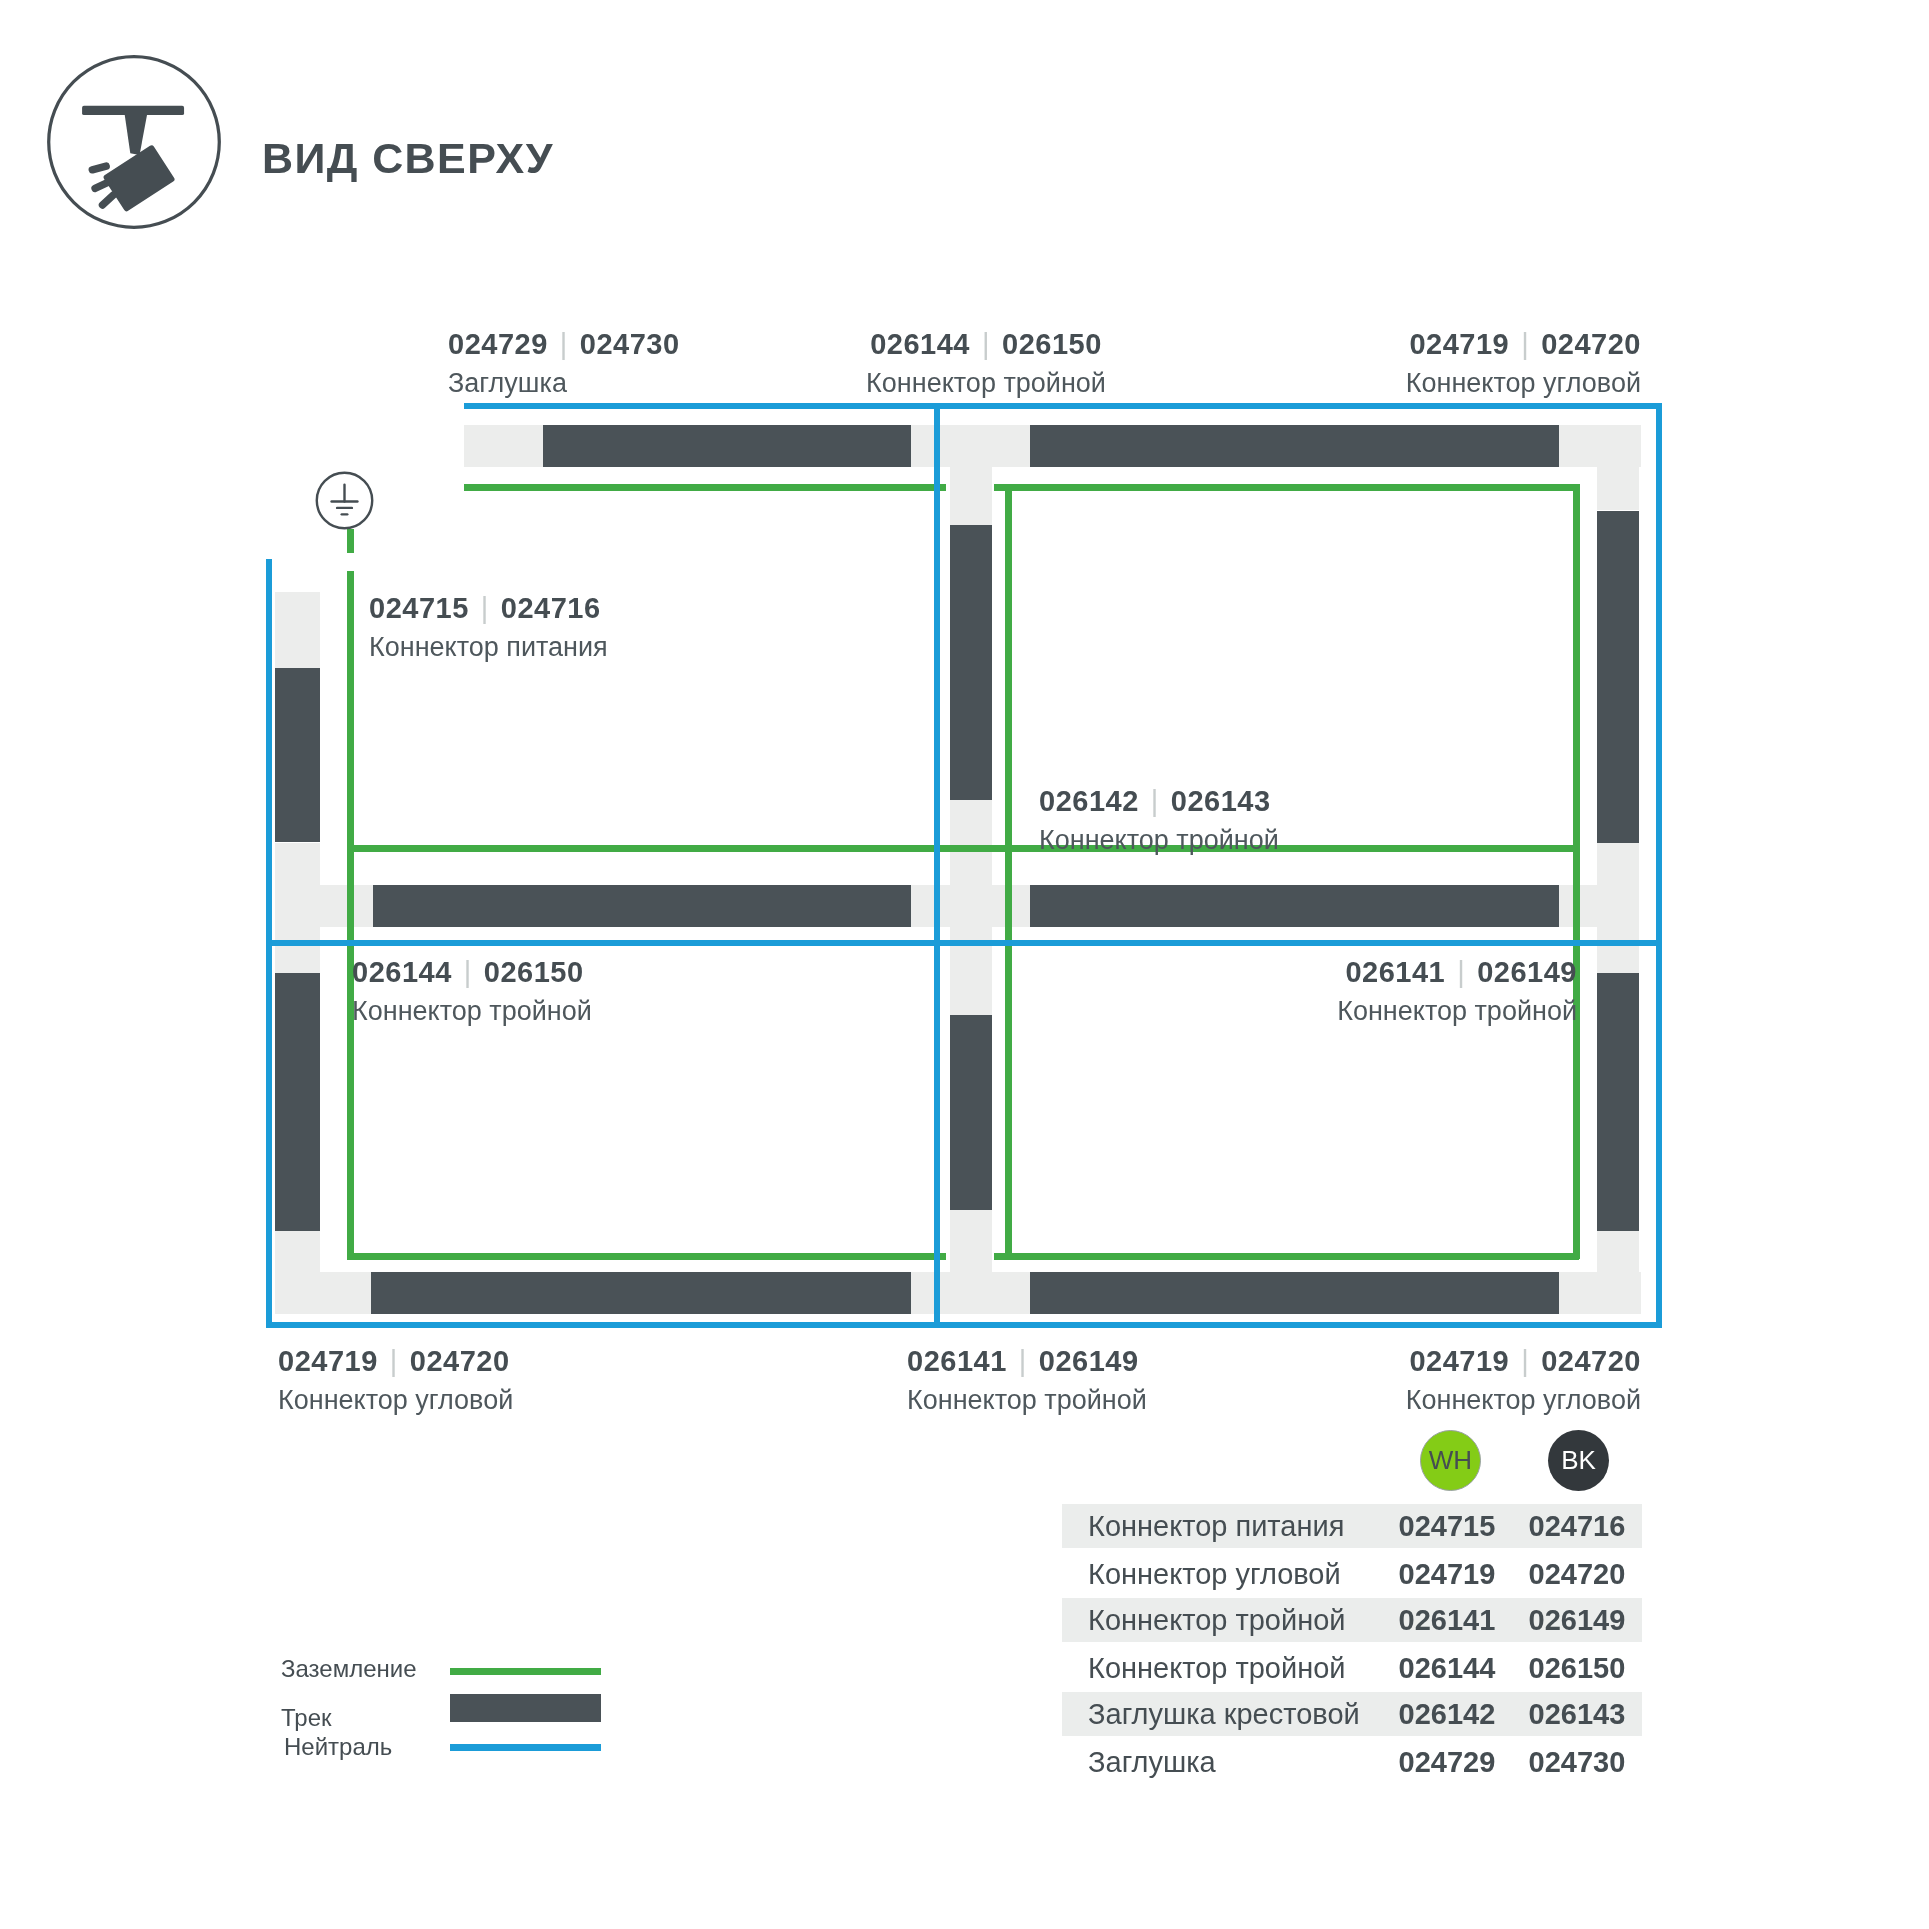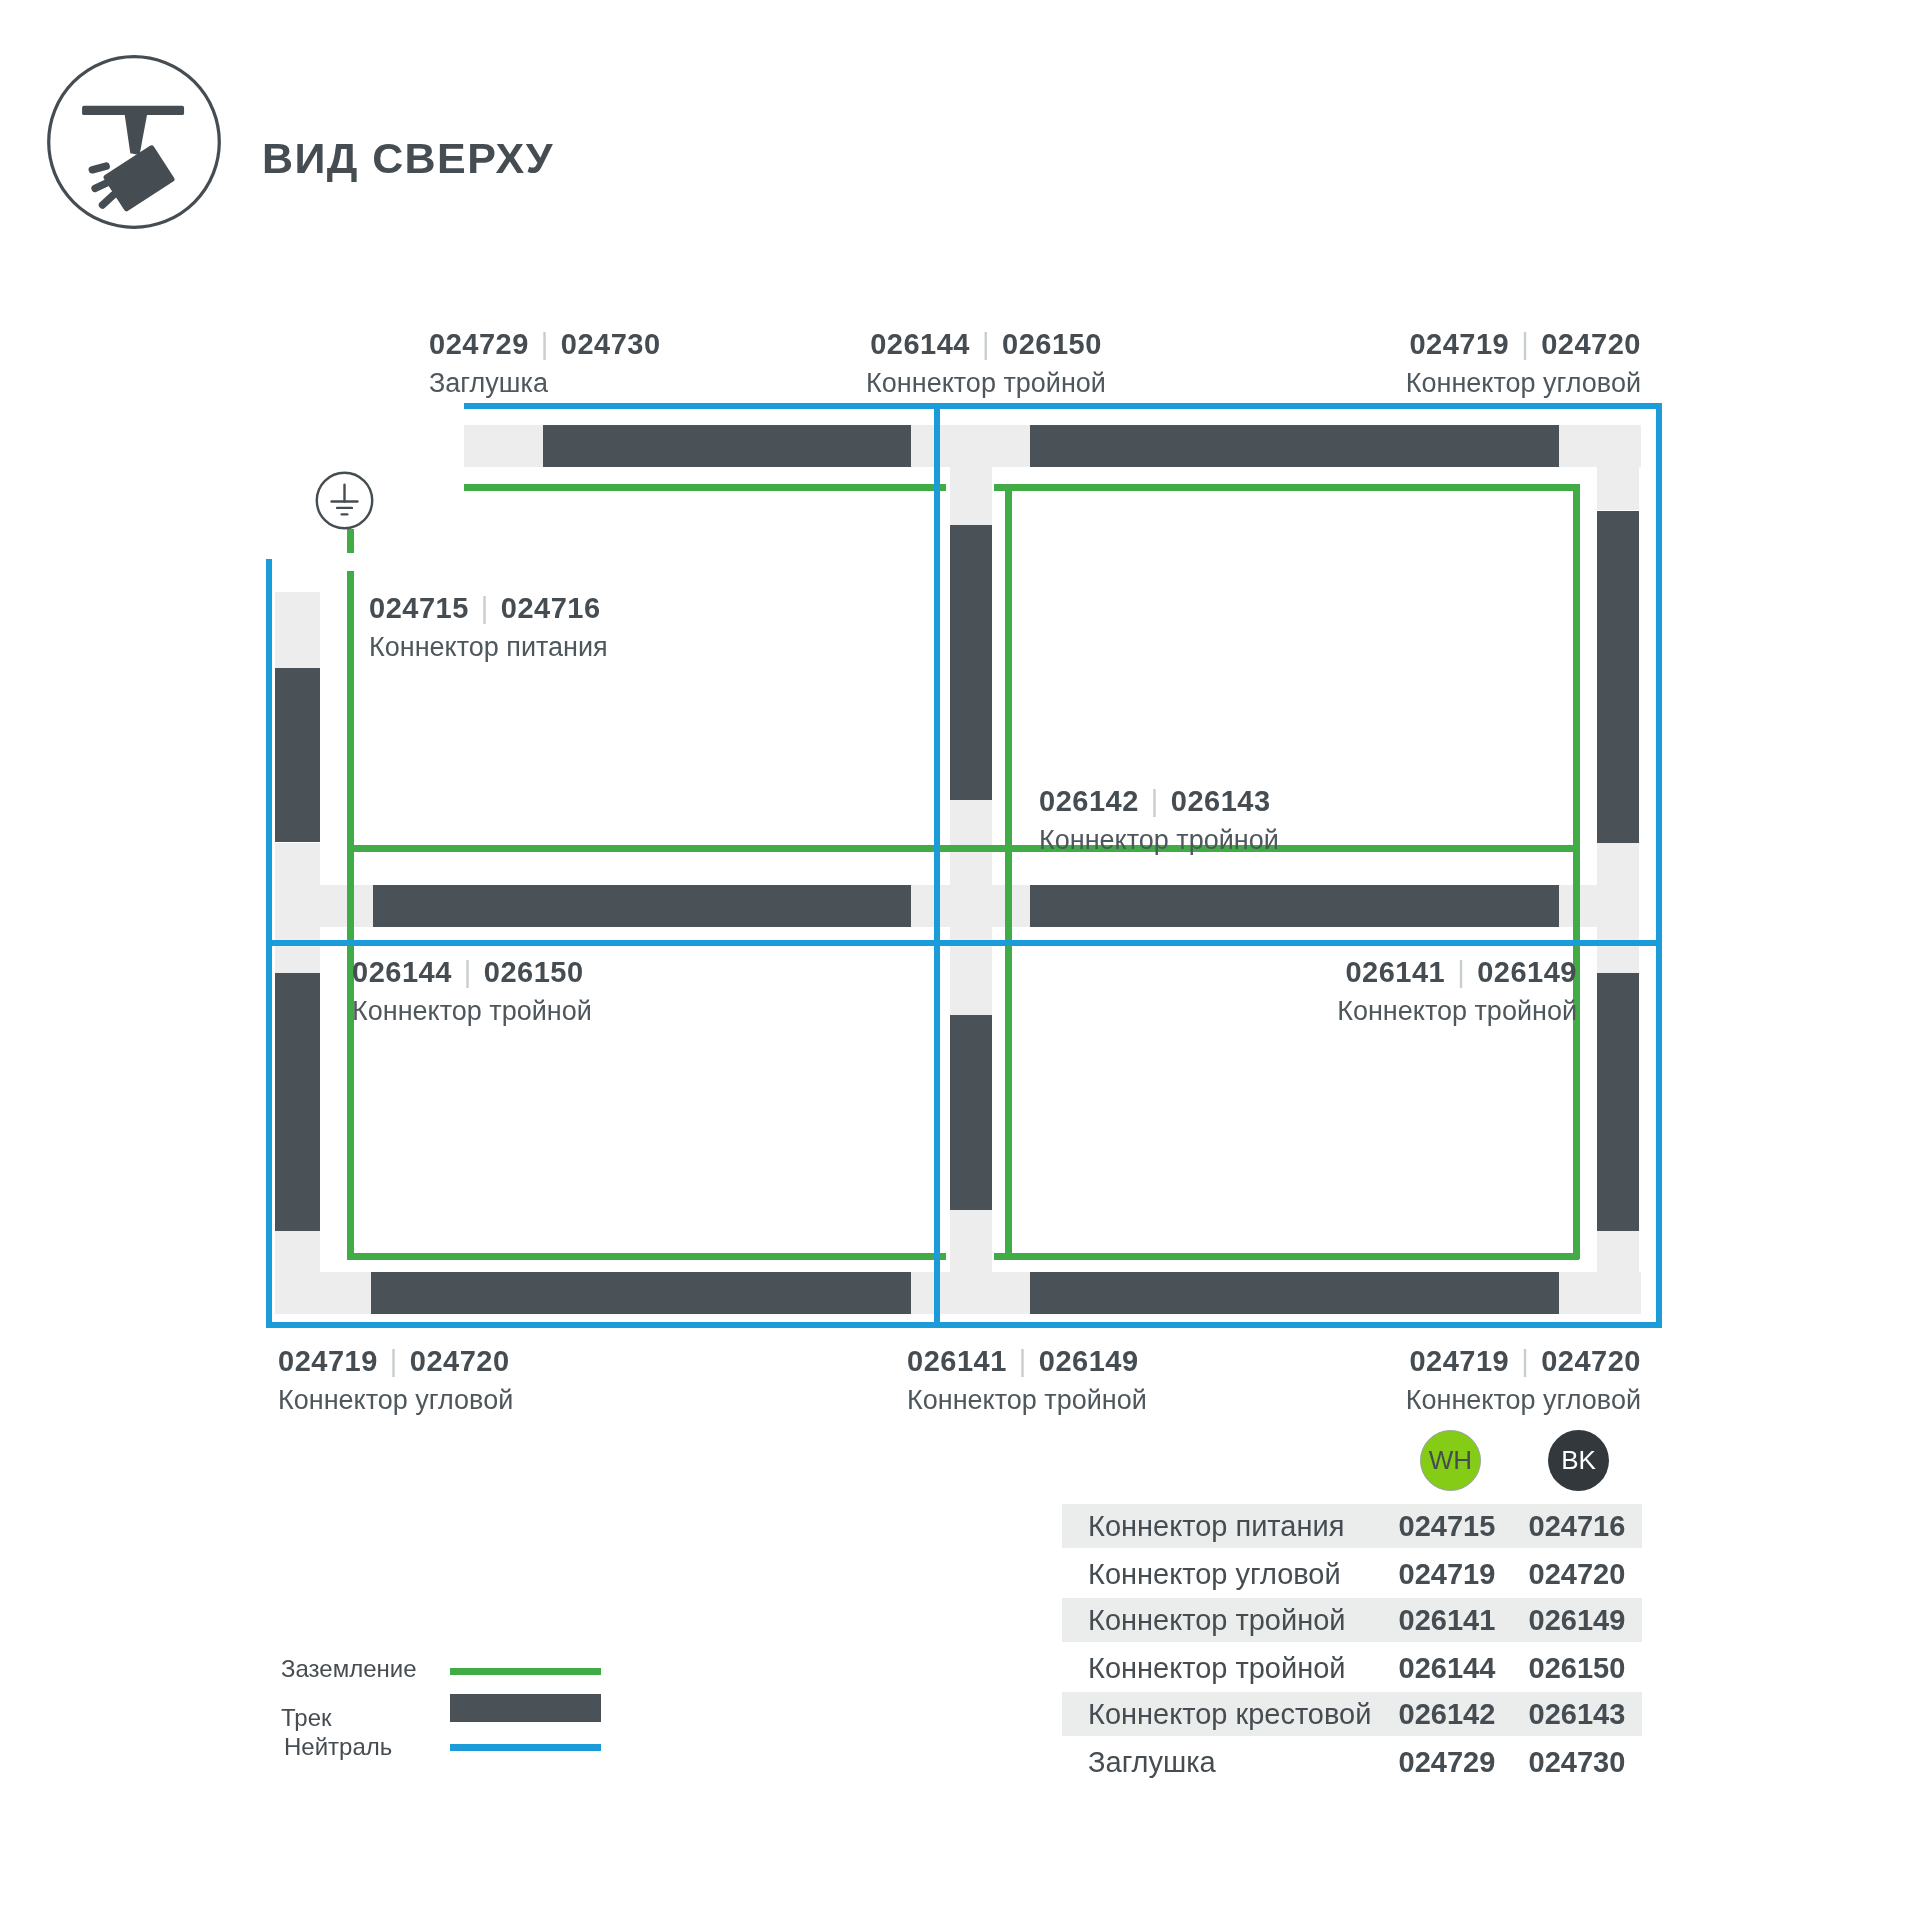--- a/index.html
+++ b/index.html
@@ -118,21 +118,21 @@
     </svg>
   </div>
 
   <div class="bl" style="left:464px;top:395px;width:1197px;height:5.6px;"></div>
   <div class="bl" style="left:266px;top:932px;width:1395px;height:5.6px;"></div>
   <div class="bl" style="left:266px;top:1314px;width:1395px;height:5.6px;"></div>
   <div class="bl" style="left:266px;top:551px;width:5.6px;height:769px;"></div>
   <div class="bl" style="left:934px;top:395px;width:5.6px;height:925px;"></div>
   <div class="bl" style="left:1656px;top:395px;width:5.6px;height:925px;"></div>
 
-  <div class="dlabel" style="left:429px;top:320px;">
+  <div class="dlabel" style="left:448px;top:320px;">
     <div class="codes"><span>024729</span><span class="sep">|</span><span>024730</span></div>
     <div class="lname">Заглушка</div>
   </div>
   <div class="dlabel al-c" style="left:986px;top:320px;">
     <div class="codes"><span>026144</span><span class="sep">|</span><span>026150</span></div>
     <div class="lname">Коннектор тройной</div>
   </div>
   <div class="dlabel al-r" style="right:288px;top:320px;">
     <div class="codes"><span>024719</span><span class="sep">|</span><span>024720</span></div>
     <div class="lname">Коннектор угловой</div>
@@ -191,21 +191,21 @@
       <span class="pname">Коннектор тройной</span>
       <span class="pwh">026141</span>
       <span class="pbk">026149</span>
     </div>
     <div class="prow">
       <span class="pname">Коннектор тройной</span>
       <span class="pwh">026144</span>
       <span class="pbk">026150</span>
     </div>
     <div class="prow odd">
-      <span class="pname">Коннектор крестовой</span>
+      <span class="pname">Заглушка крестовой</span>
       <span class="pwh">026142</span>
       <span class="pbk">026143</span>
     </div>
     <div class="prow">
       <span class="pname">Заглушка</span>
       <span class="pwh">024729</span>
       <span class="pbk">024730</span>
     </div>
   </div>
 

